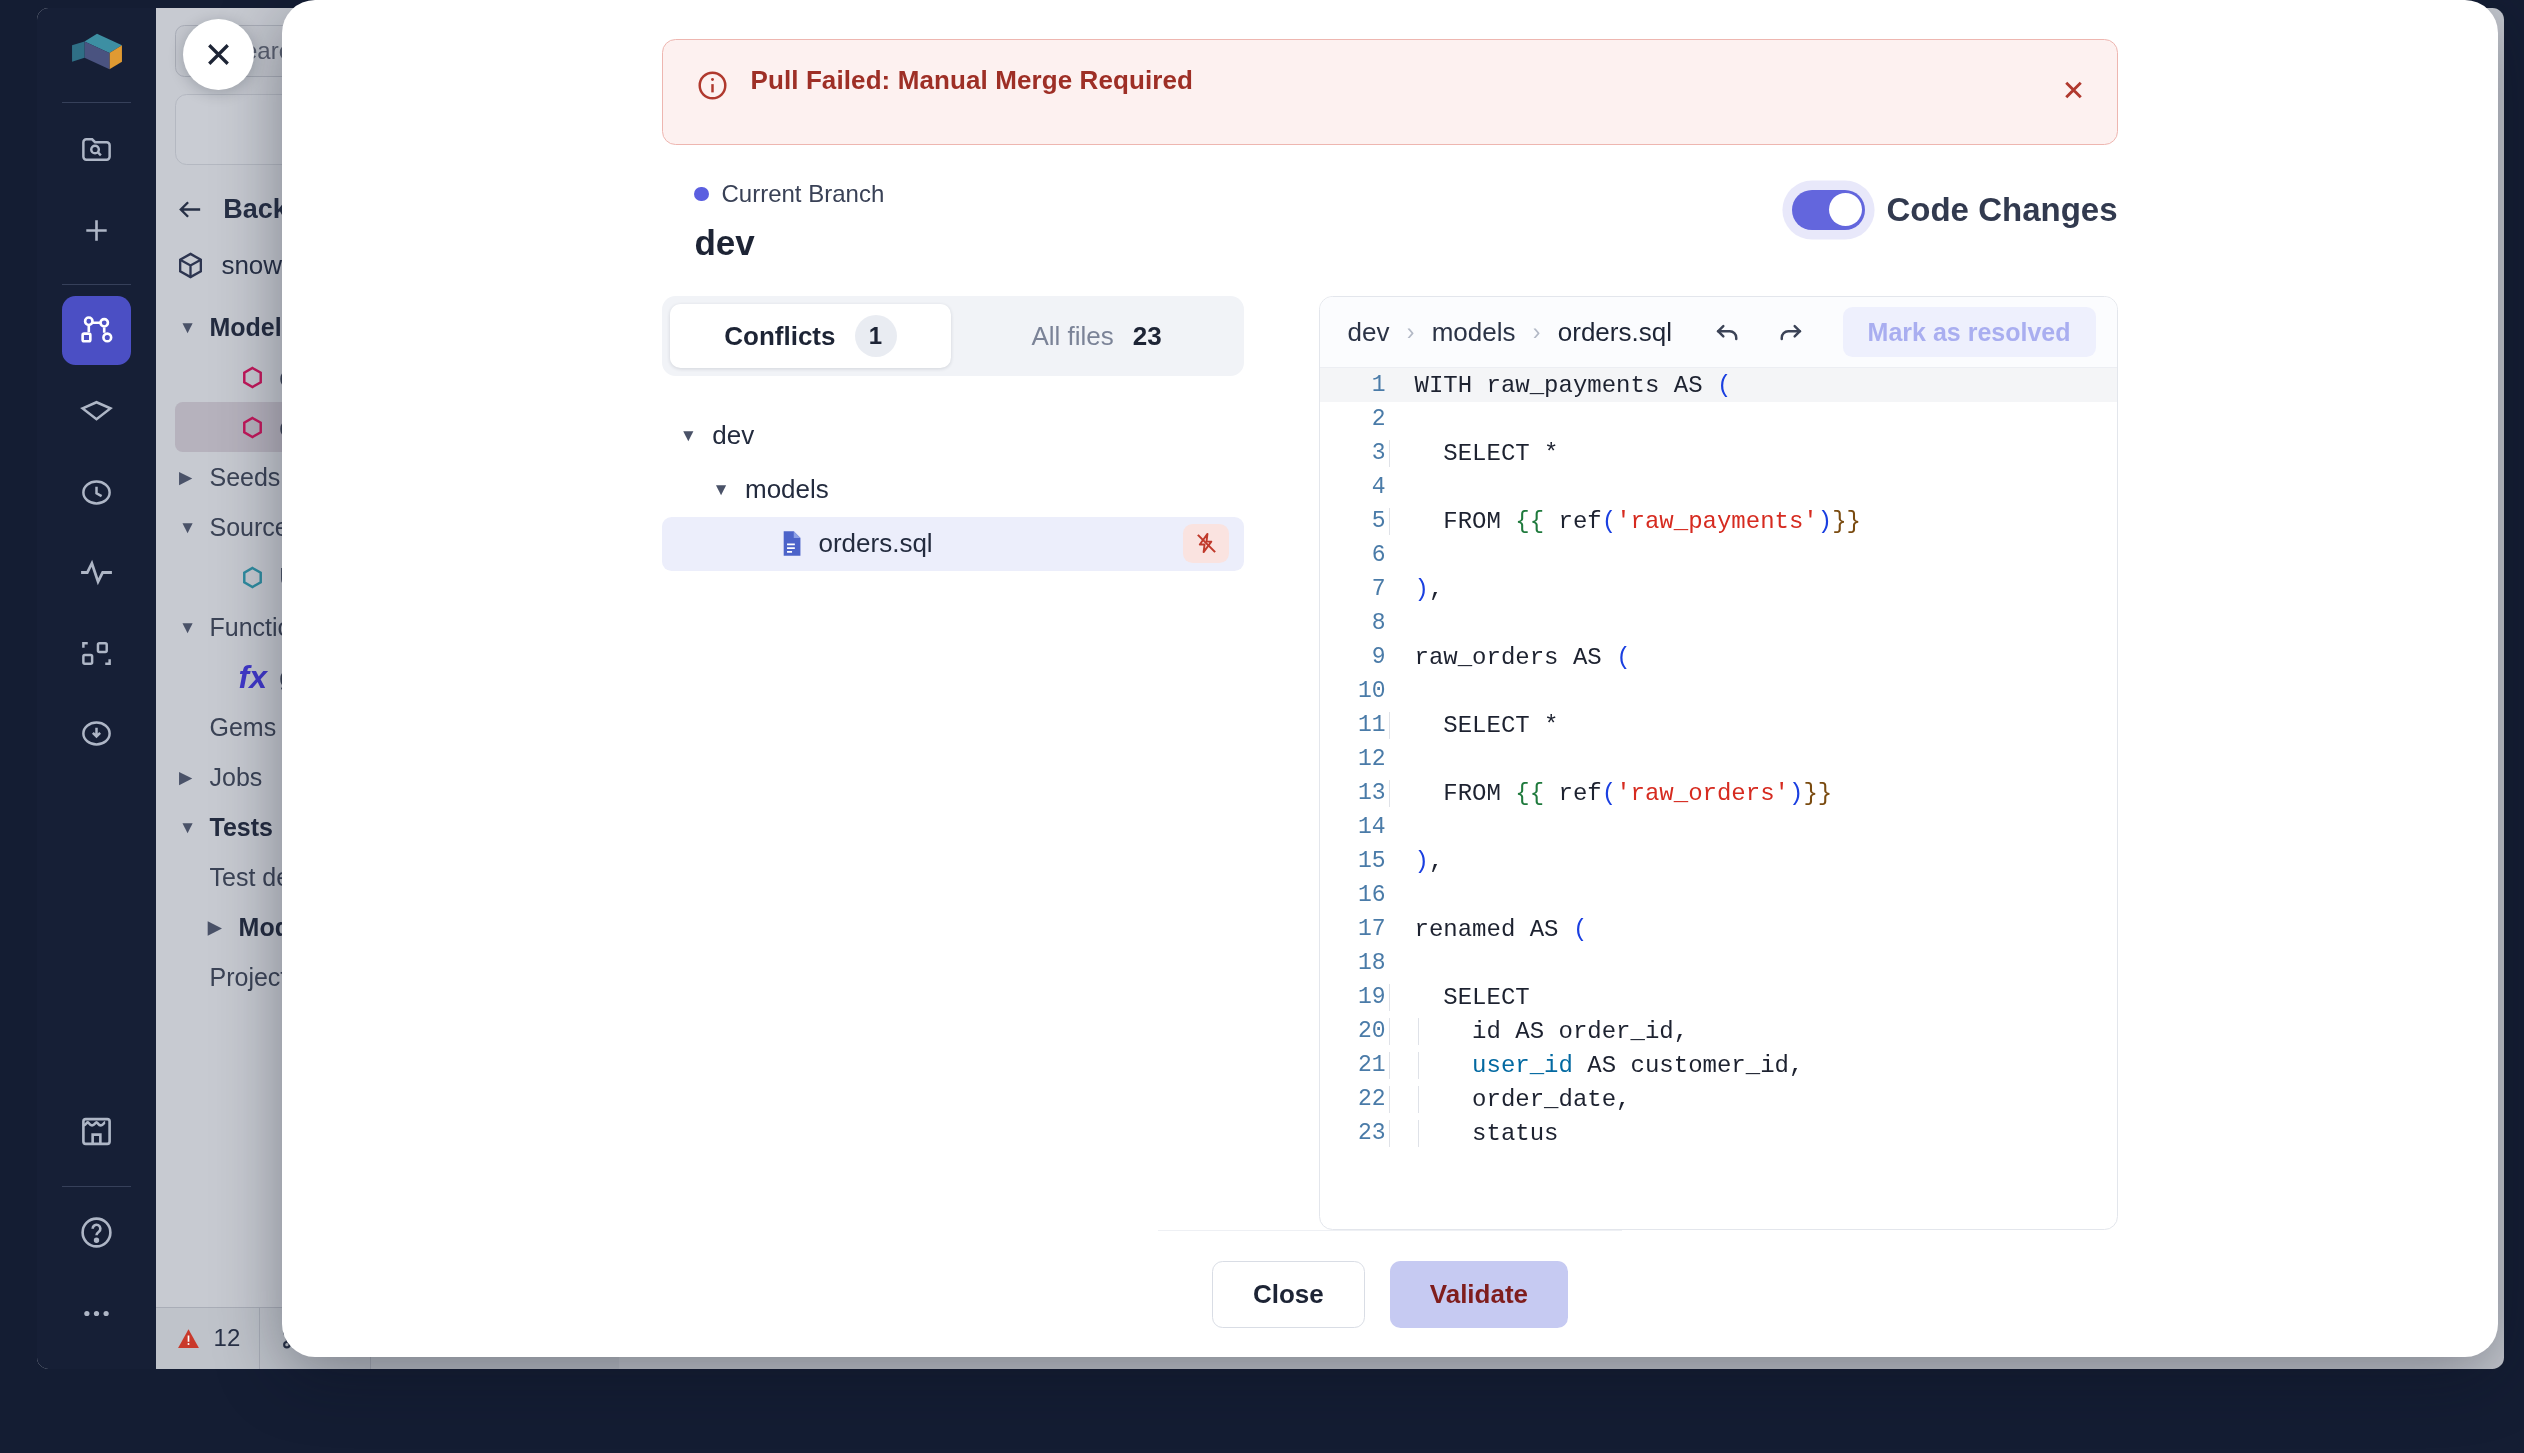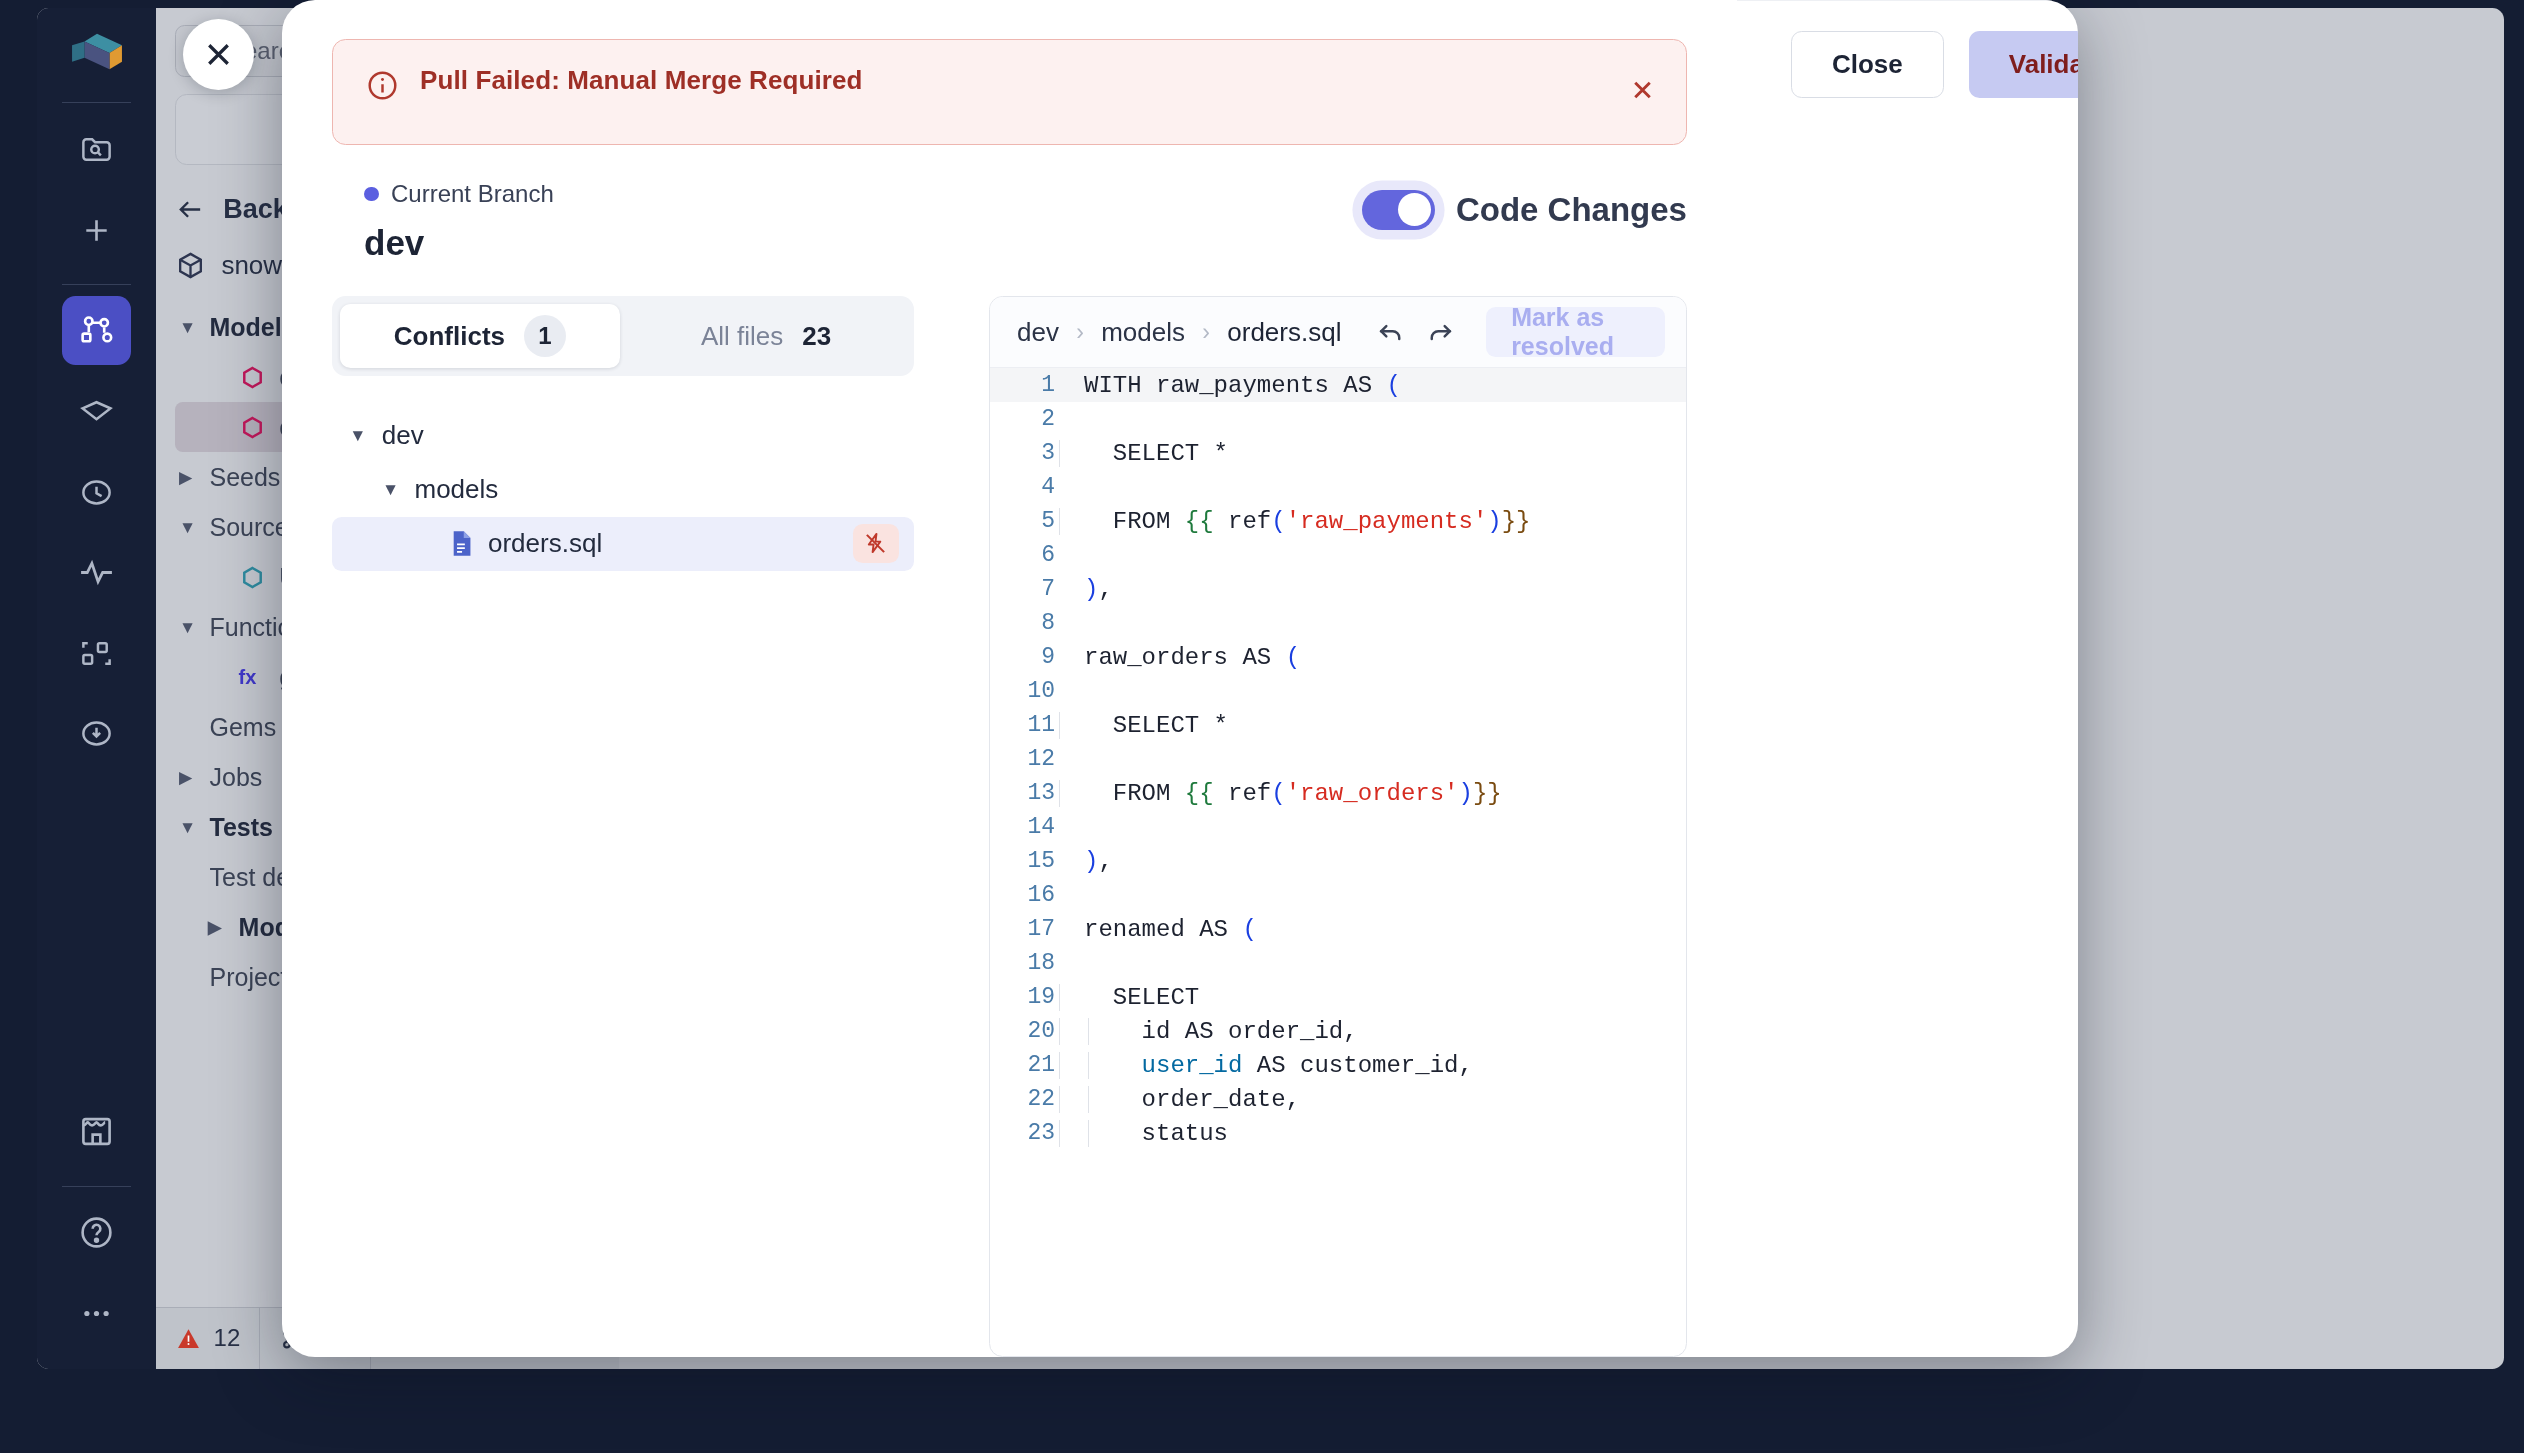--- a/index.html
+++ b/index.html
@@ -71,25 +71,26 @@
     position: absolute; left: 0; bottom: 0; width: 100%; height: 62px;
     background: #bfc3ca; display:flex; align-items:center;
     border-top: 1px solid #a9adb7;
   }
   .status-cell { display:flex; align-items:center; gap:11.6px; padding: 0 19px;
     height: 100%; font-size: 24px; color:#273046; border-right: 1px solid #a9adb7;}
 
   
   .modal {
     position: absolute; left: 282px; top: 0px;
-    width: 1796px; height: 1357px;
+    width: 2216px; height: 1357px;
     background: #ffffff; border-radius: 33px;
     box-shadow: 0 17.3px 67px rgba(10,16,30,0.38);
-    display: flex; flex-direction: row;
+    display: flex; flex-direction: column;
     overflow: hidden;
+    align-items: center;
   }
   .close-fab {
     position: absolute; left: 183px; top: 19px;
     width: 71px; height: 71px; border-radius: 50%;
     background: #ffffff; box-shadow: 0 2.9px 15.4px rgba(10,16,30,0.22);
     display:flex; align-items:center; justify-content:center;
     z-index: 40; color:#1d2435; cursor: pointer;
   }
 
   .modal-body { flex: 1; padding: 39px 50px 0 50px; display:flex; flex-direction:column; min-height:0;}
@@ -363,21 +364,21 @@
             </span>
             <span class="nm">Ung</span>
           </div>
           <div class="tree-row">
             <span class="caret">▼</span>
             <span class="nm">Functio</span>
           </div>
           <div class="tree-row ind1">
             <span class="caret"></span>
             <span style="display: inline-flex; width: 29px;">
-              <span style="color:#4038c9;font-weight:700;font-size:20px;">fx</span>
+              <span style="color:#4038c9;font-weight:700;font-style:italic;font-size:32px;">fx</span>
             </span>
             <span class="nm">ger</span>
           </div>
           <div class="tree-row">
             <span class="caret"></span>
             <span class="nm">Gems</span>
           </div>
           <div class="tree-row">
             <span class="caret">▶</span>
             <span class="nm">Jobs</span>

